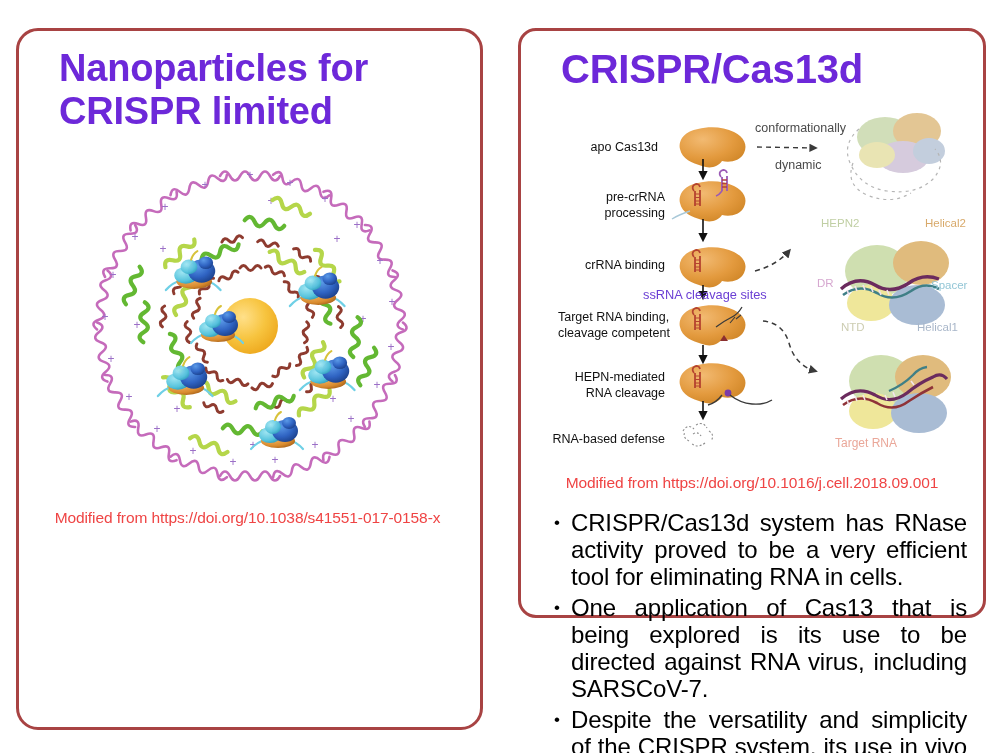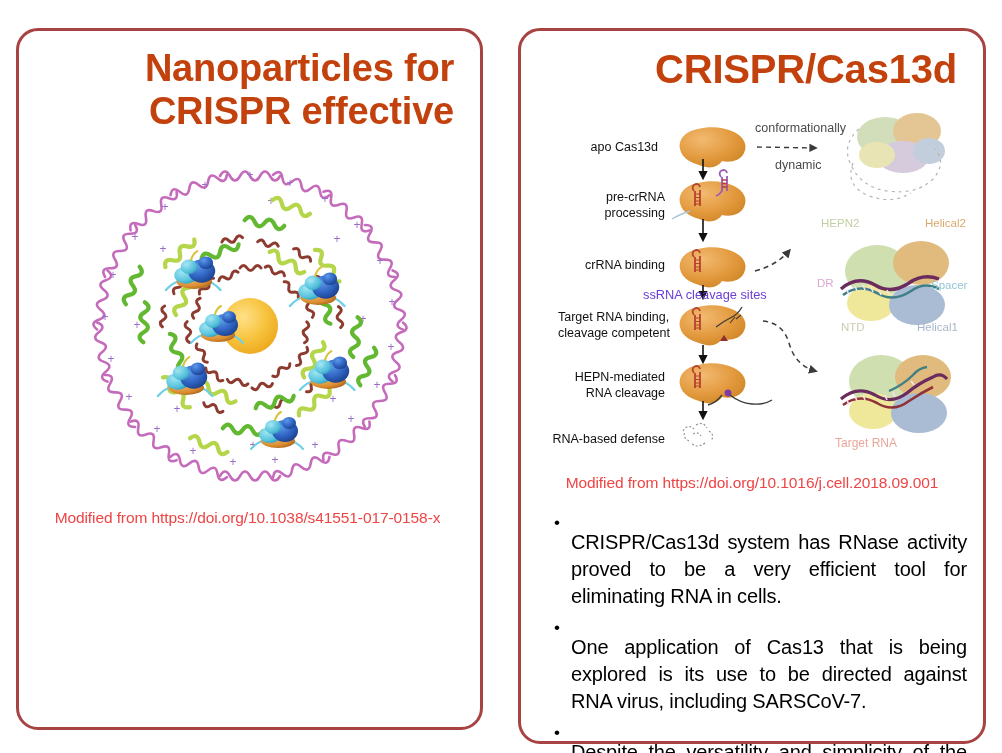--- a/index.html
+++ b/index.html
@@ -16,26 +16,26 @@
   }
 
   
   .card {
     position: absolute;
     background: #ffffff;
     border: 3px solid #a84343;
     border-radius: 22px;
   }
   #card-left  { left: 16px;  top: 28px; width: 467px; height: 702px; }
-  #card-right { left: 518px; top: 28px; width: 468px; height: 716px; }
+  #card-right { left: 518px; top: 28px; width: 468px; height: 590px; border-radius: 18px; }
 
   
   .card-title {
-    text-align: right;
-    color: #c2410c;
+    text-align: left;
+    color: #6d28d9;
     font-weight: bold;
     letter-spacing: -0.2px;
     line-height: 1.14;
     margin-left: 14px;
   }
   #title-left  { margin-top: 16px; font-size: 38px; padding: 0 26px; }
   #title-right { margin-top: 16px; font-size: 40px; padding: 0 26px; }
 
   
   .citation {
@@ -79,39 +79,38 @@
   .bullet-dot {
     width: 28px;
     flex: 0 0 28px;
     text-align: center;
     font-size: 17px;
     line-height: 27px;
     color: #000;
   }
   .bullet-text {
     flex: 1;
-    font-size: 20px;
+    font-size: 24px;
     line-height: 27px;
     color: #000;
     text-align: justify;
     text-align-last: left;
     letter-spacing: -0.15px;
-    margin-top: 20px;
   }
 </style>
 </head>
 <body>
 
 <div class="slide">
 
   <div class="card" id="card-left">
 
     <div class="card-title" id="title-left">
       <div>Nanoparticles for</div>
-      <div>CRISPR effective</div>
+      <div>CRISPR limited</div>
     </div>
 
     <div id="np-figure">
       <svg viewBox="0 0 330 330" xmlns="http://www.w3.org/2000/svg" aria-hidden="true">
         <defs>
           <radialGradient id="coreGrad" cx="38%" cy="34%" r="72%">
             <stop offset="0%" stop-color="#ffe08a"></stop>
             <stop offset="55%" stop-color="#f7c43f"></stop>
             <stop offset="100%" stop-color="#eda71c"></stop>
           </radialGradient>

